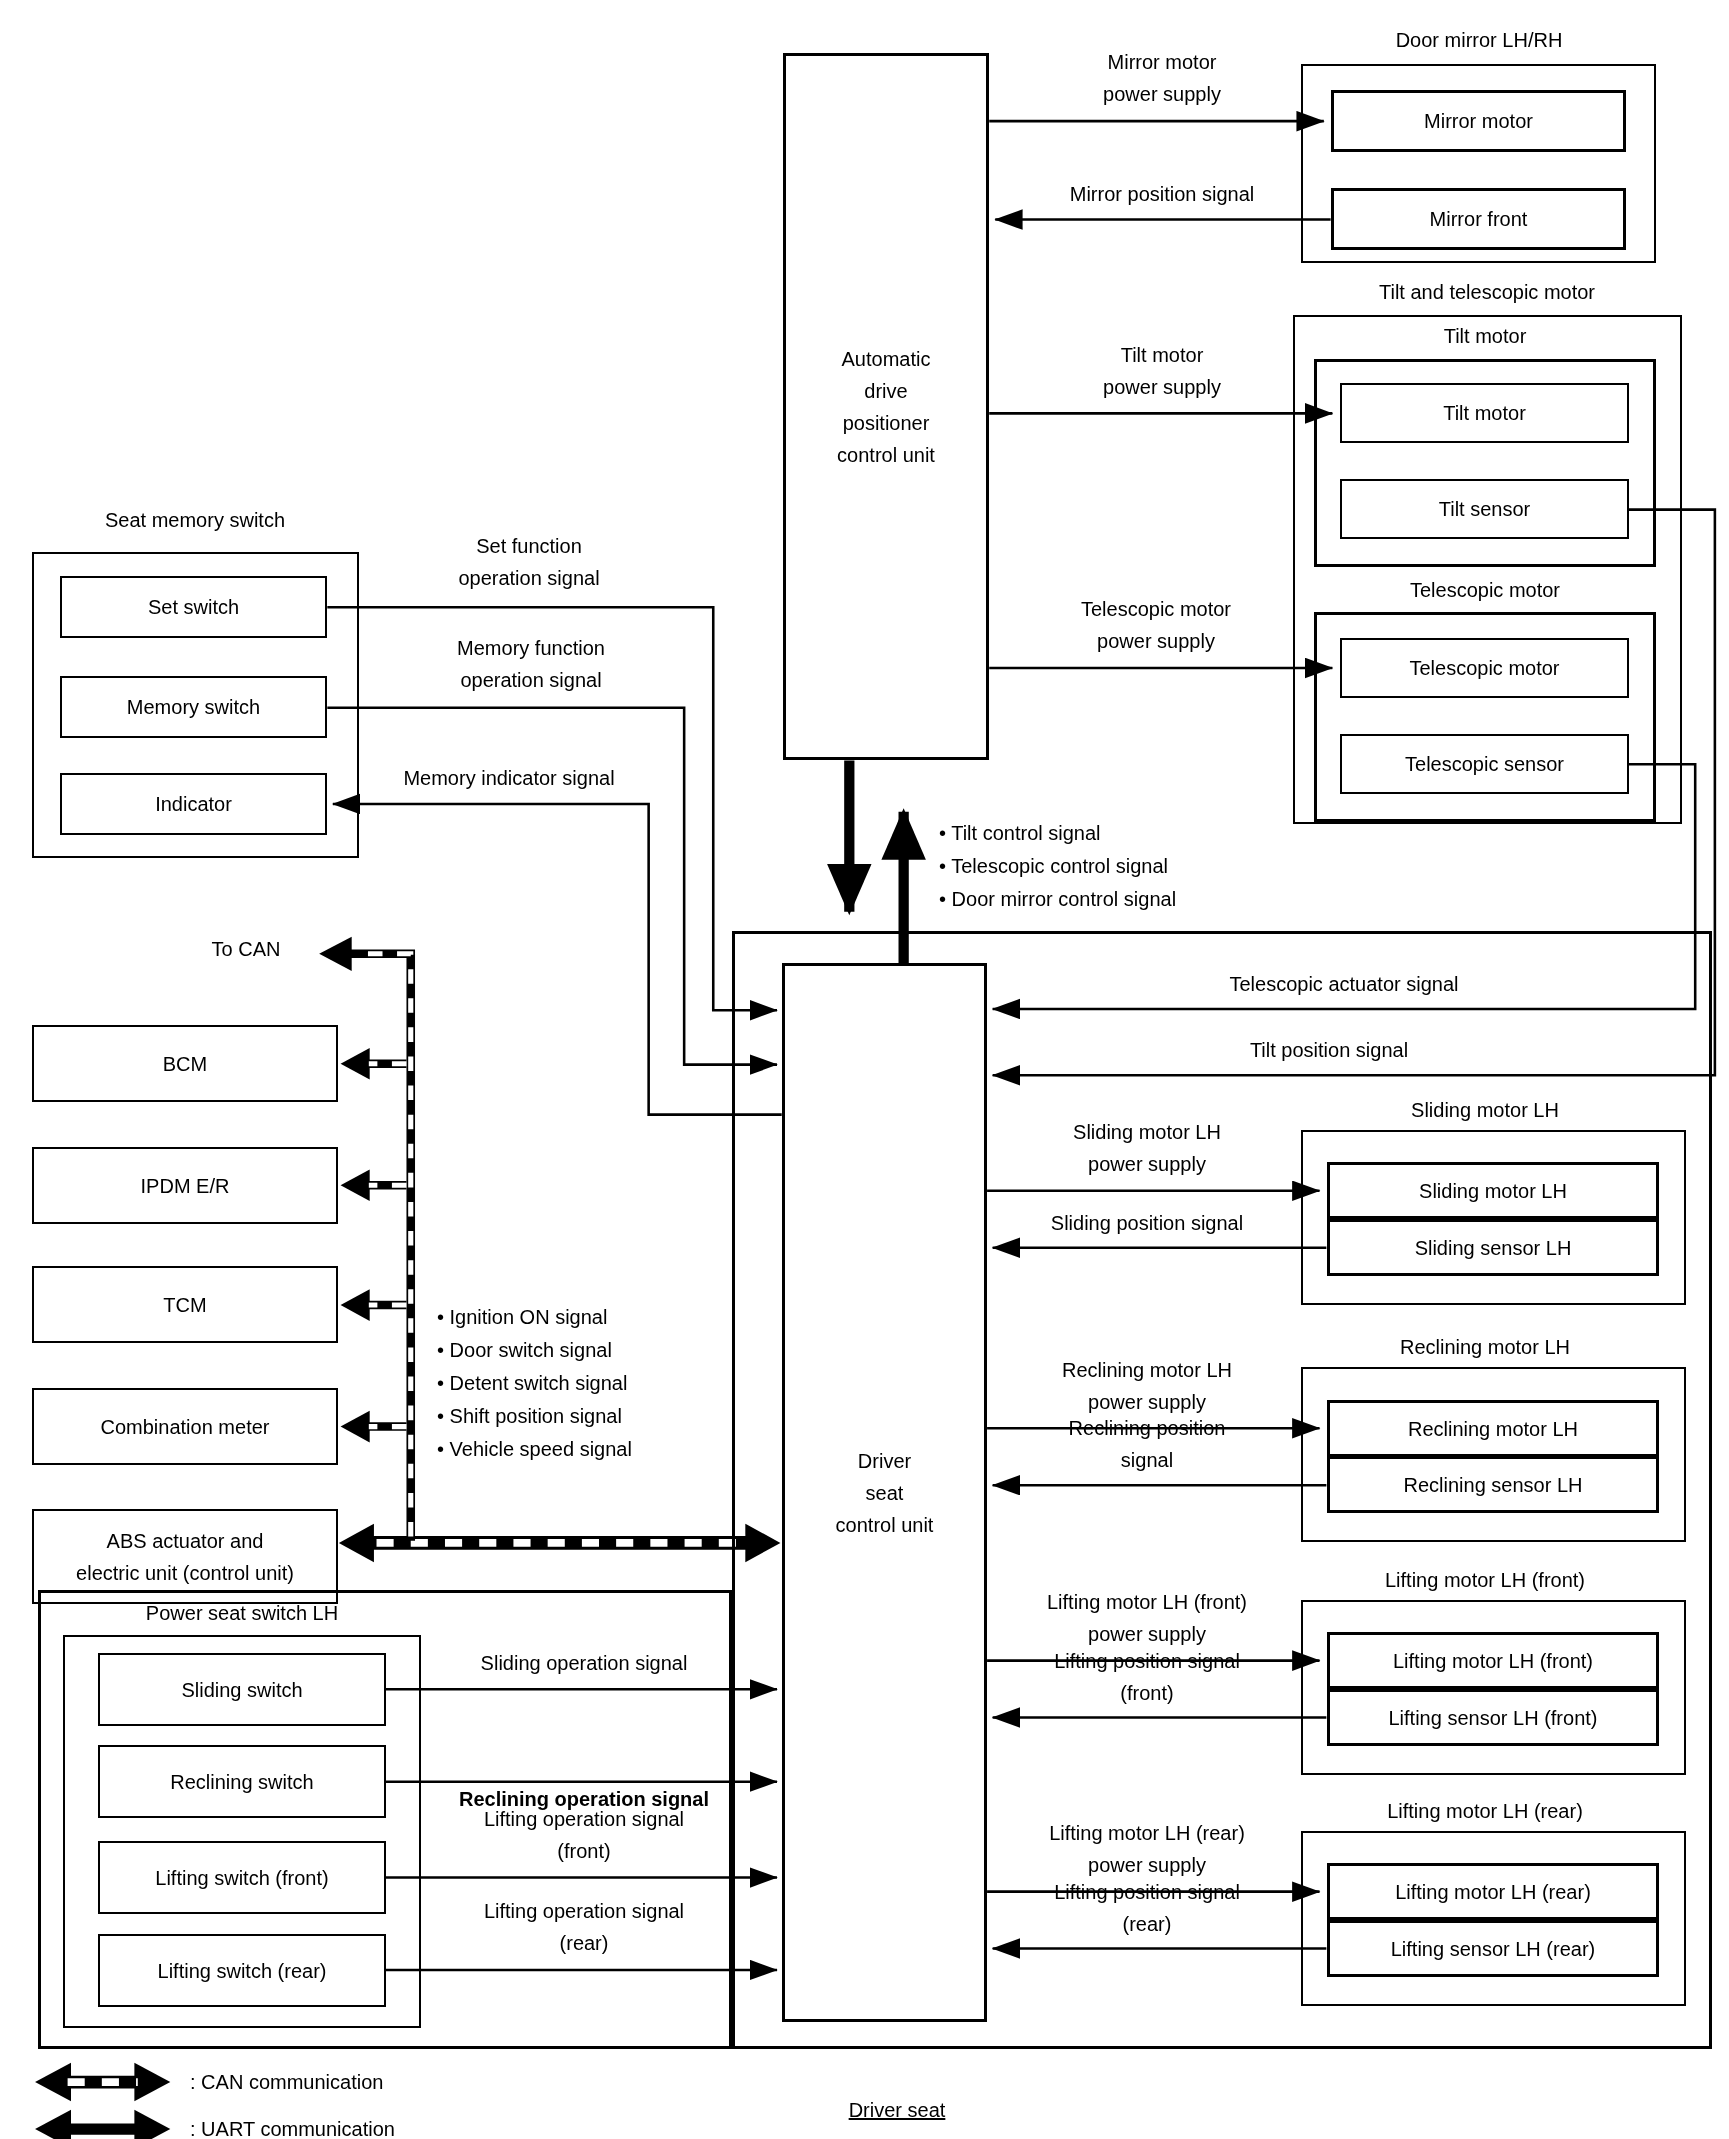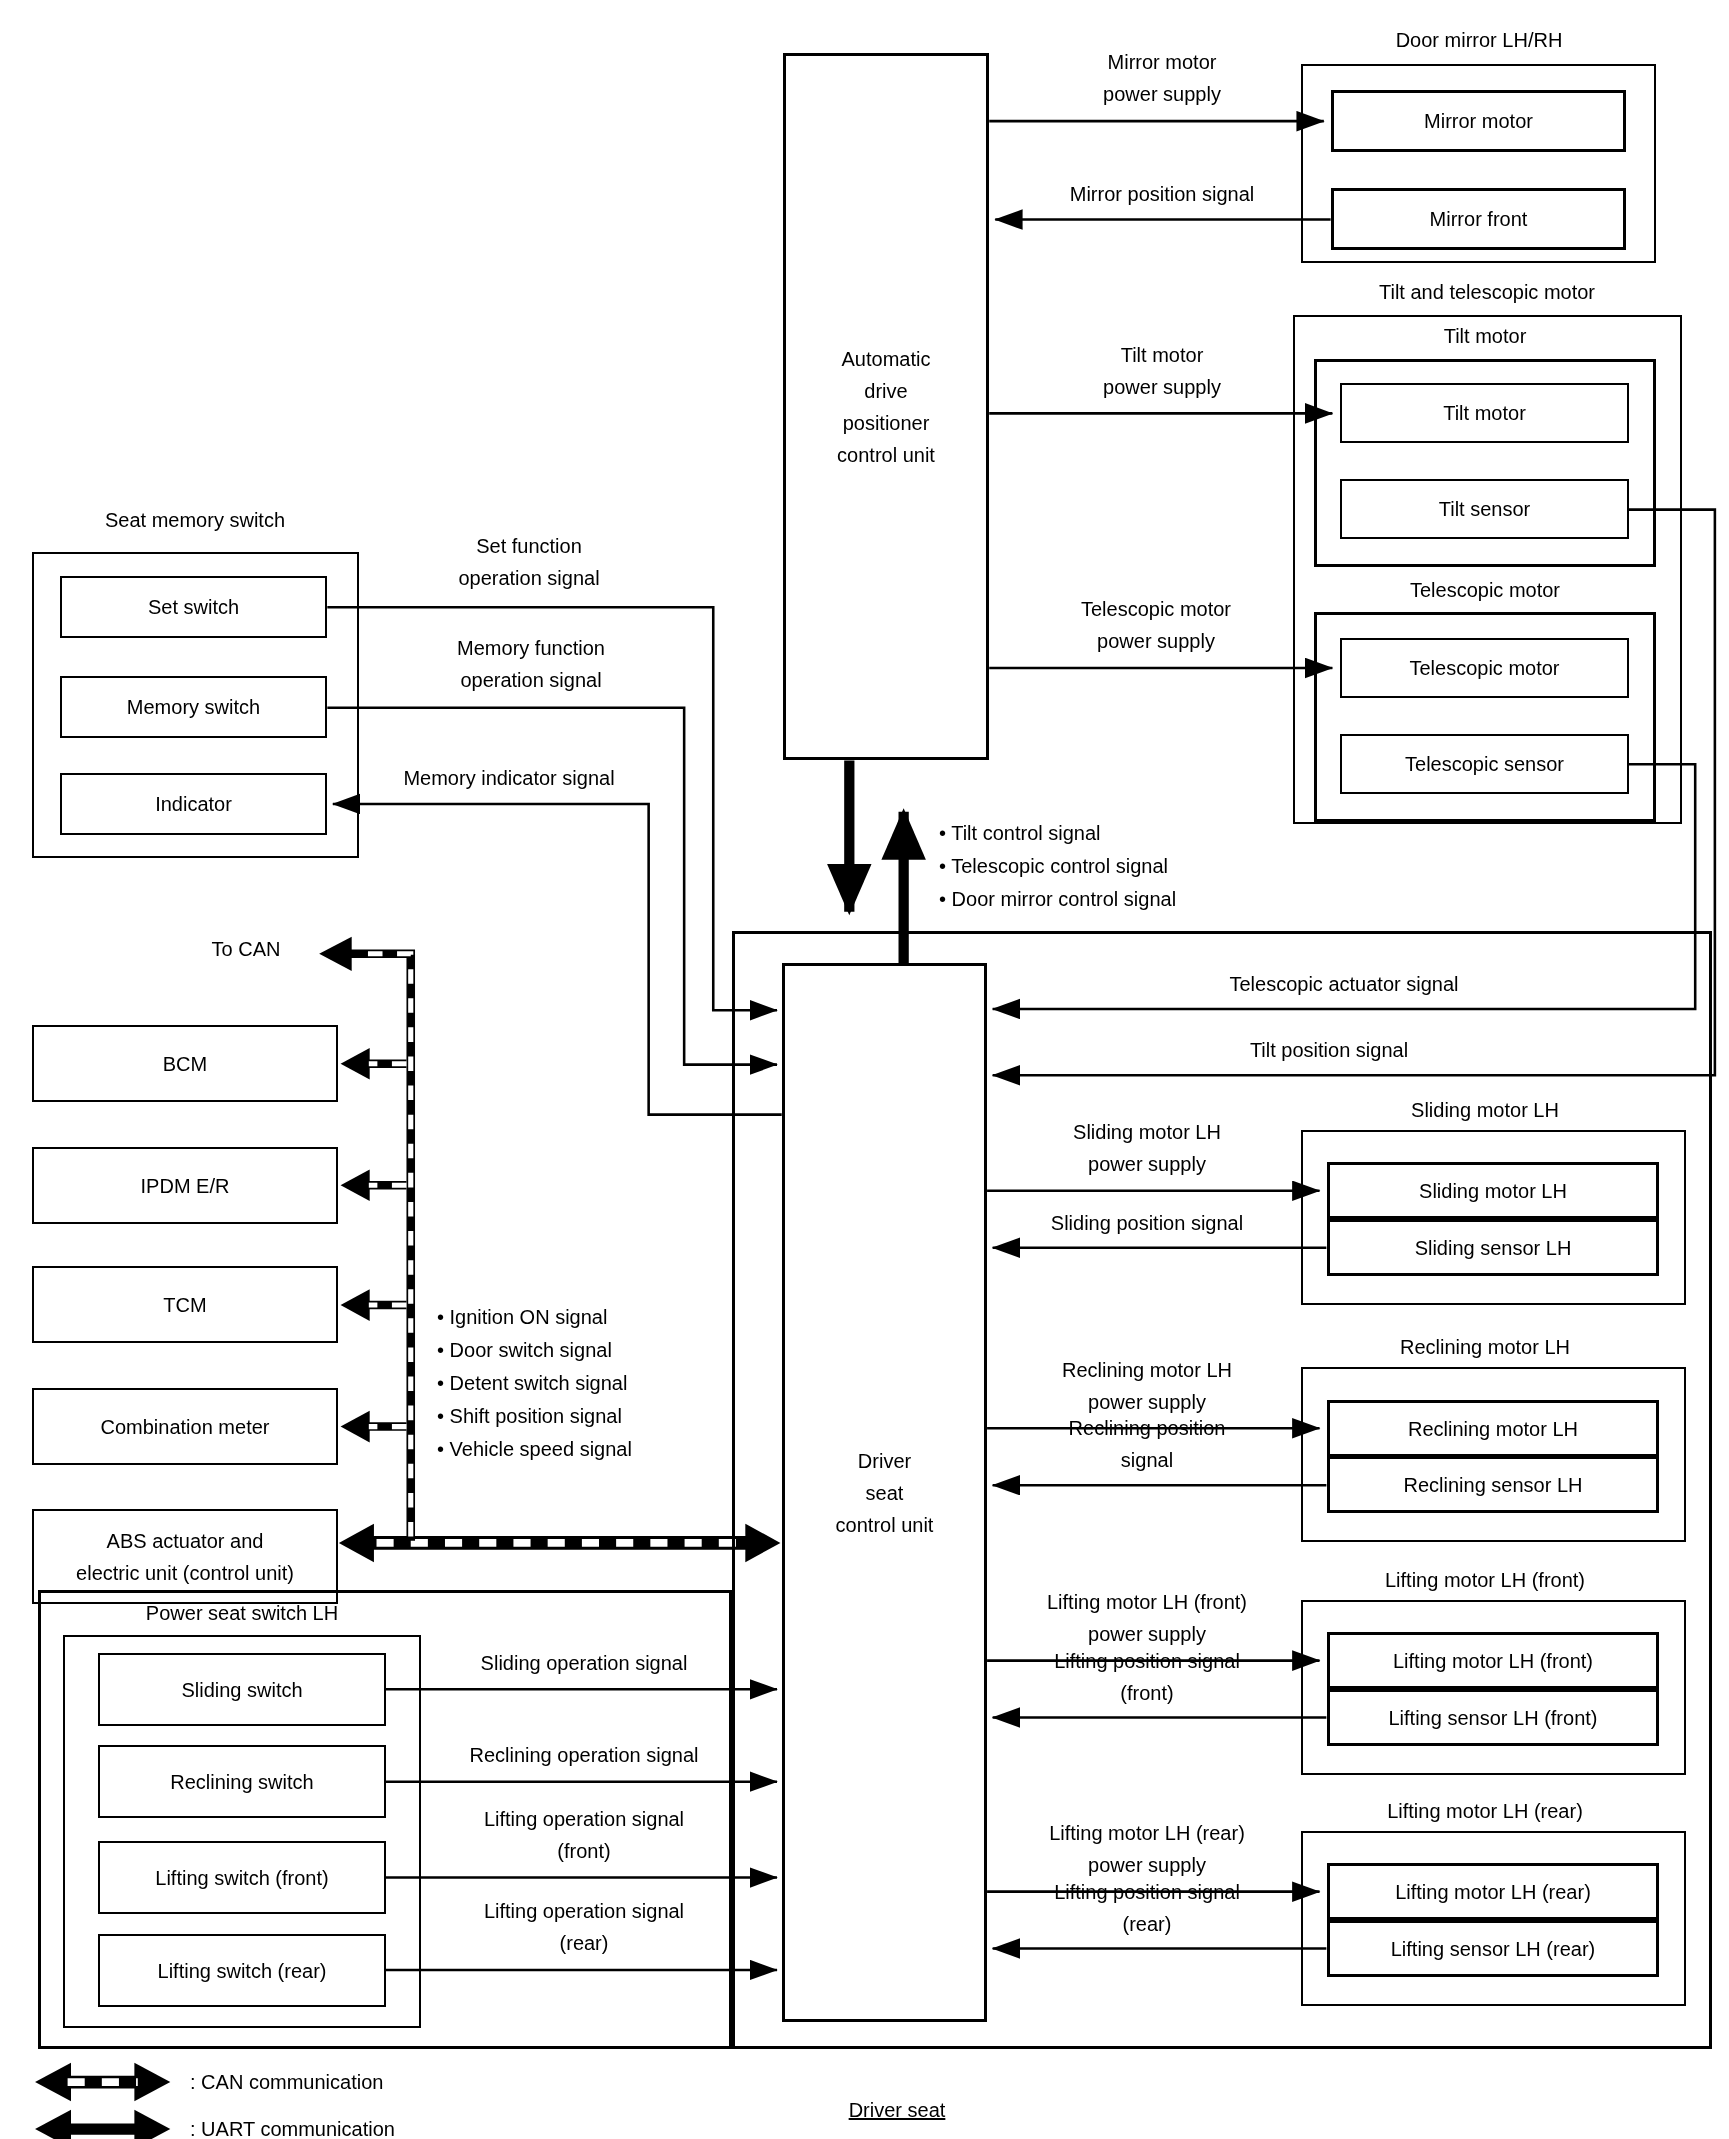--- a/index.html
+++ b/index.html
@@ -195,21 +195,21 @@
 signal</div>
   <div class="lbl" style="left:1147px;top:1586px;">Lifting motor LH (front)
 power supply</div>
   <div class="lbl" style="left:1147px;top:1645px;">Lifting position signal
 (front)</div>
   <div class="lbl" style="left:1147px;top:1817px;">Lifting motor LH (rear)
 power supply</div>
   <div class="lbl" style="left:1147px;top:1876px;">Lifting position signal
 (rear)</div>
   <div class="lbl" style="left:584px;top:1647px;">Sliding operation signal</div>
-  <div class="lbl" style="left:584px;top:1739px;">Reclining operation signal</div>
+  <div class="lbl" style="left:584px;top:1783px;font-weight:bold;">Reclining operation signal</div>
   <div class="lbl" style="left:584px;top:1803px;">Lifting operation signal
 (front)</div>
   <div class="lbl" style="left:584px;top:1895px;">Lifting operation signal
 (rear)</div>
 
   <div class="lbl" style="left:897px;top:2094px;text-decoration:underline;">Driver seat</div>
   <div class="lbl-left" style="left:190px;top:2066px;">: CAN communication</div>
   <div class="lbl-left" style="left:190px;top:2113px;">: UART communication</div>
 
 </div>

